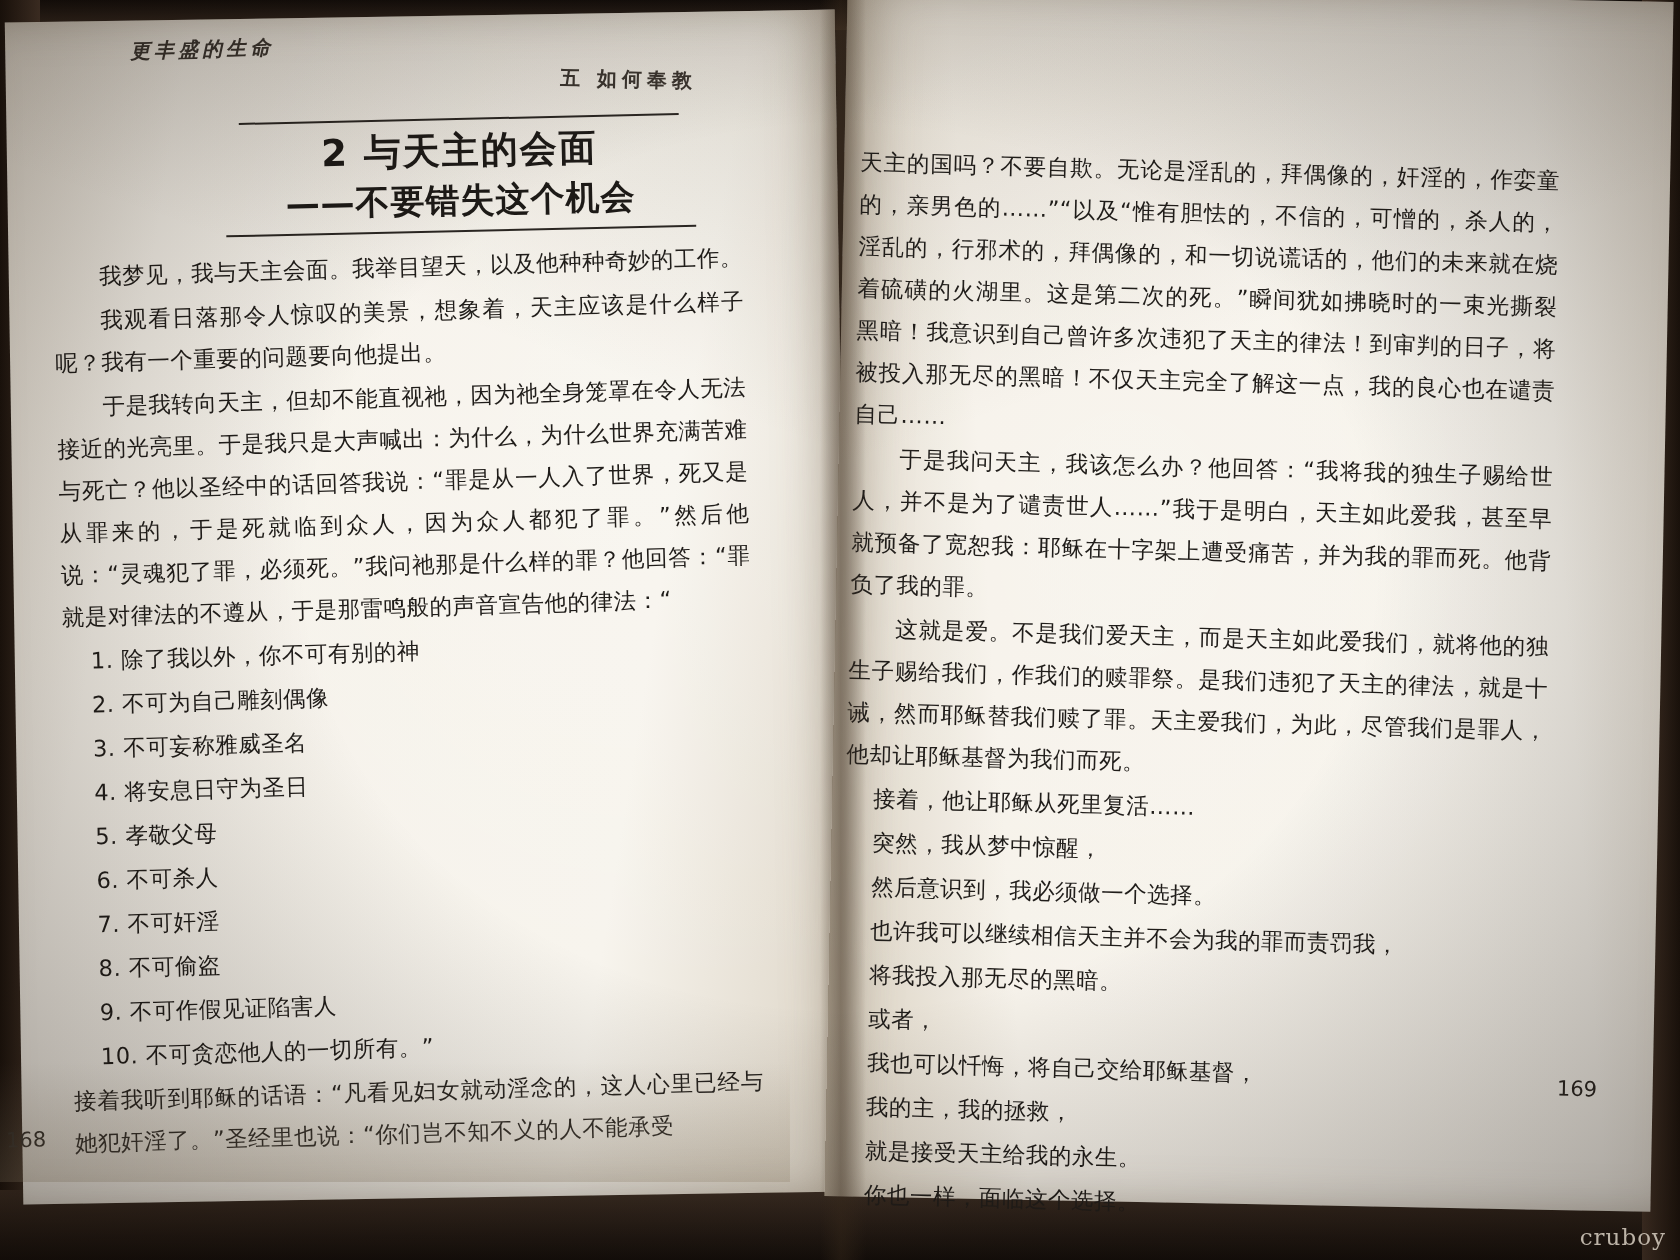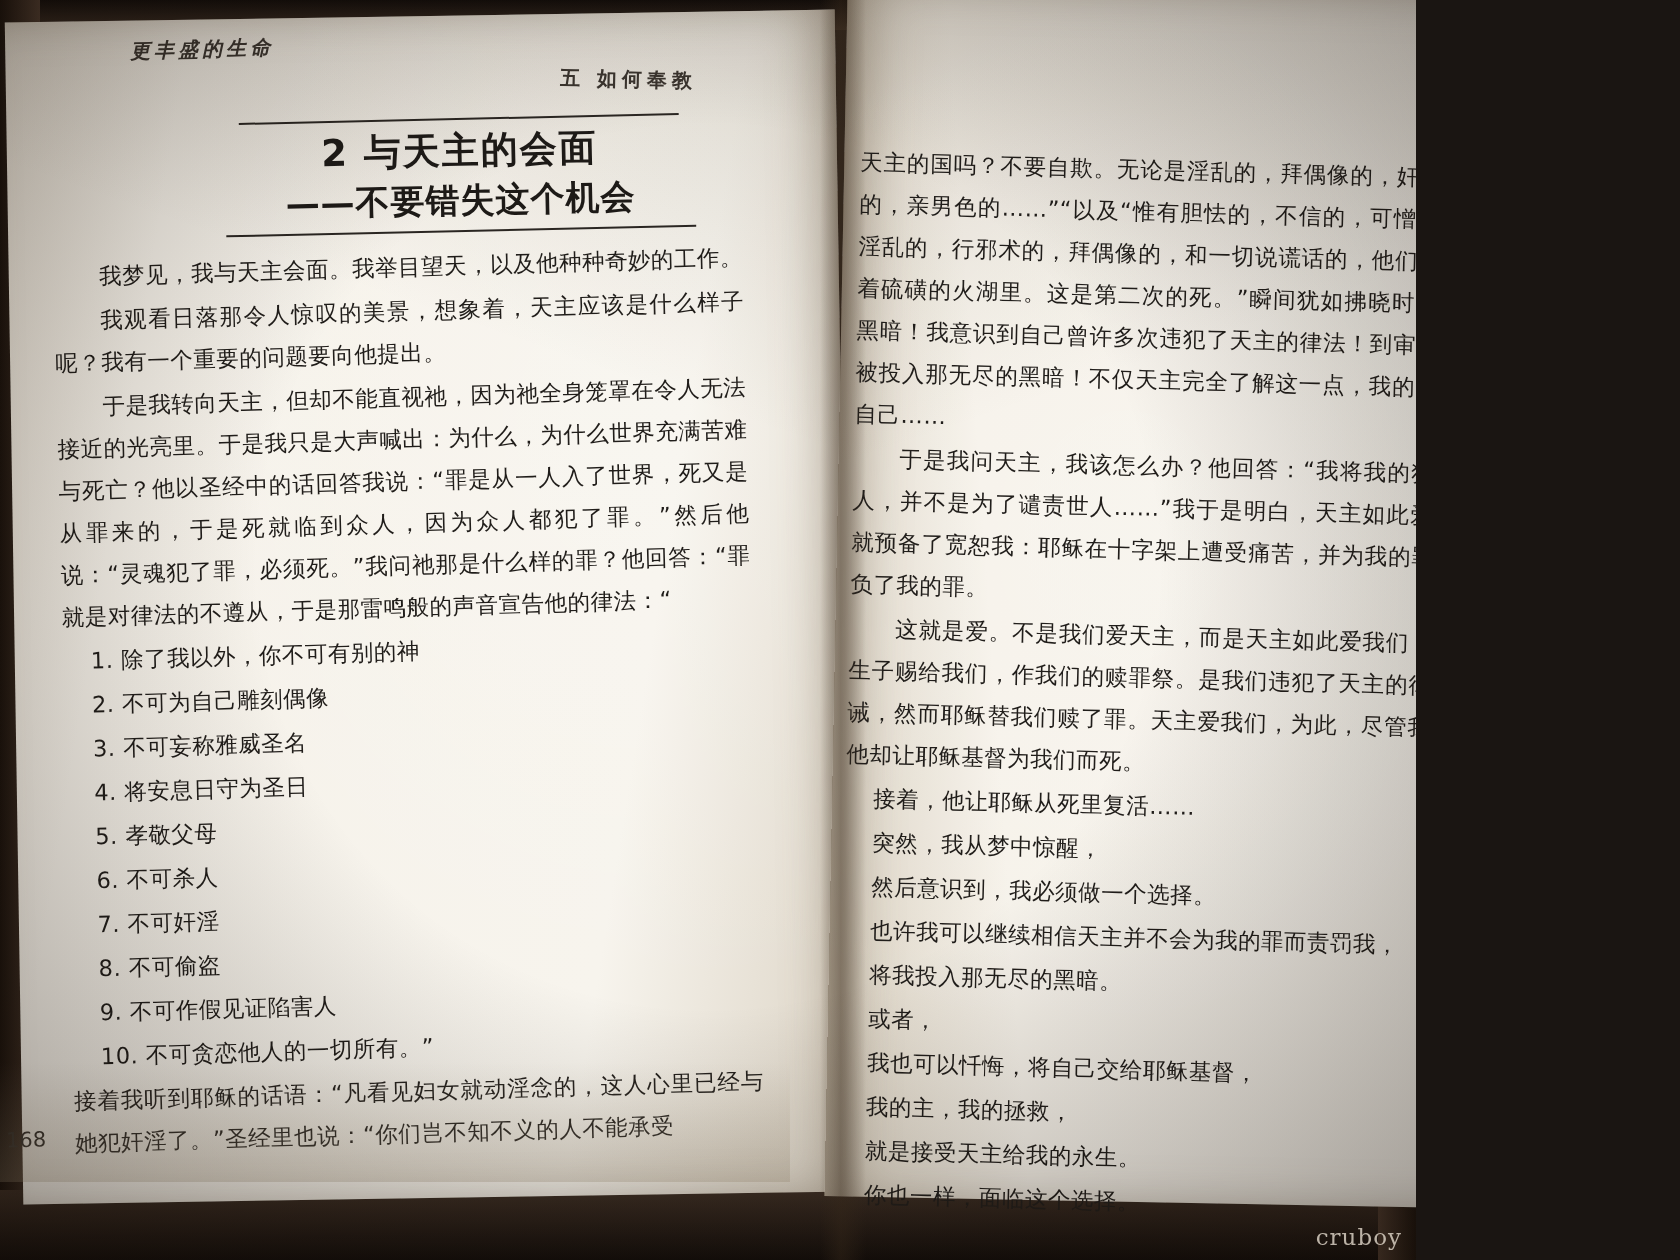--- a/index.html
+++ b/index.html
@@ -9,21 +9,21 @@
   }
   body {
     width: 1680px;
     height: 1260px;
     overflow: hidden;
     font-family: "DejaVu Sans", "Liberation Sans", sans-serif;
   }
 
   #book {
     position: relative;
-    width: 1416px;
+    width: 1680px;
     height: 1260px;
     background: #2b211a;
     overflow: hidden;
   }
 
   
   .bg-top {
     position: absolute;
     left: 0; top: 0;
     width: 1680px; height: 30px;

